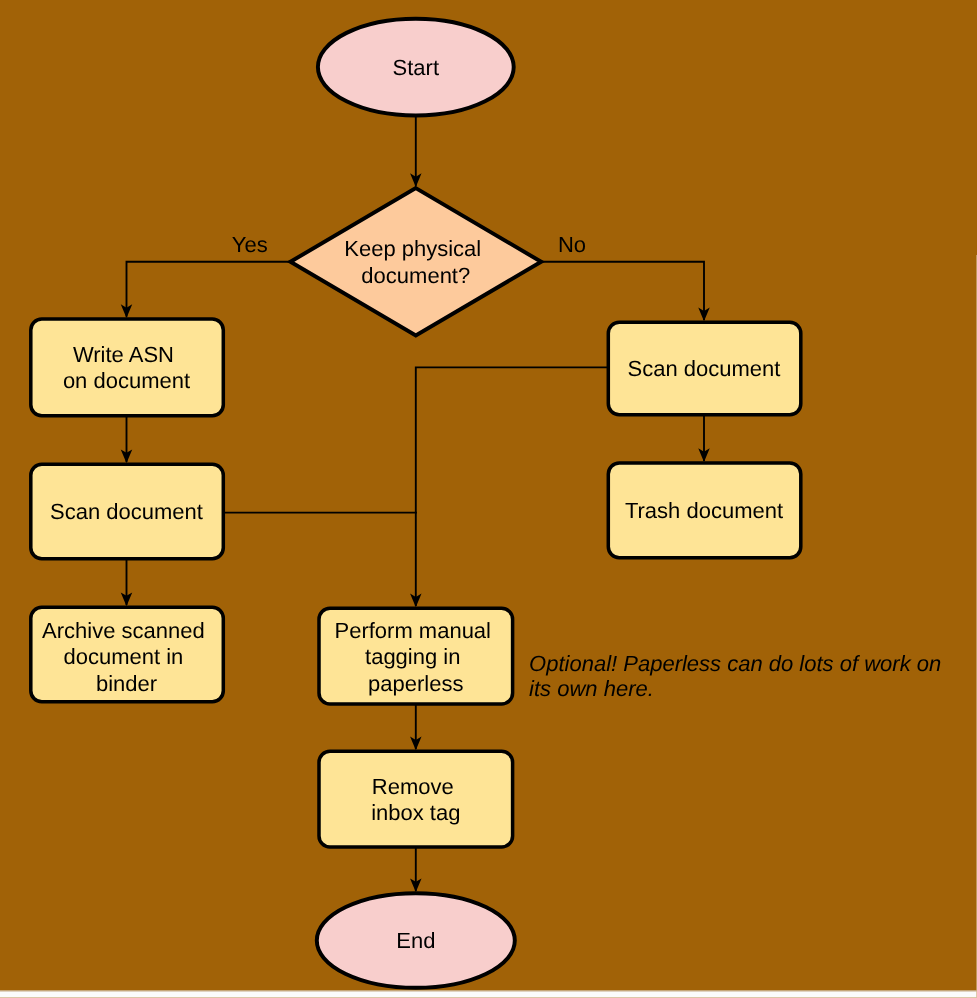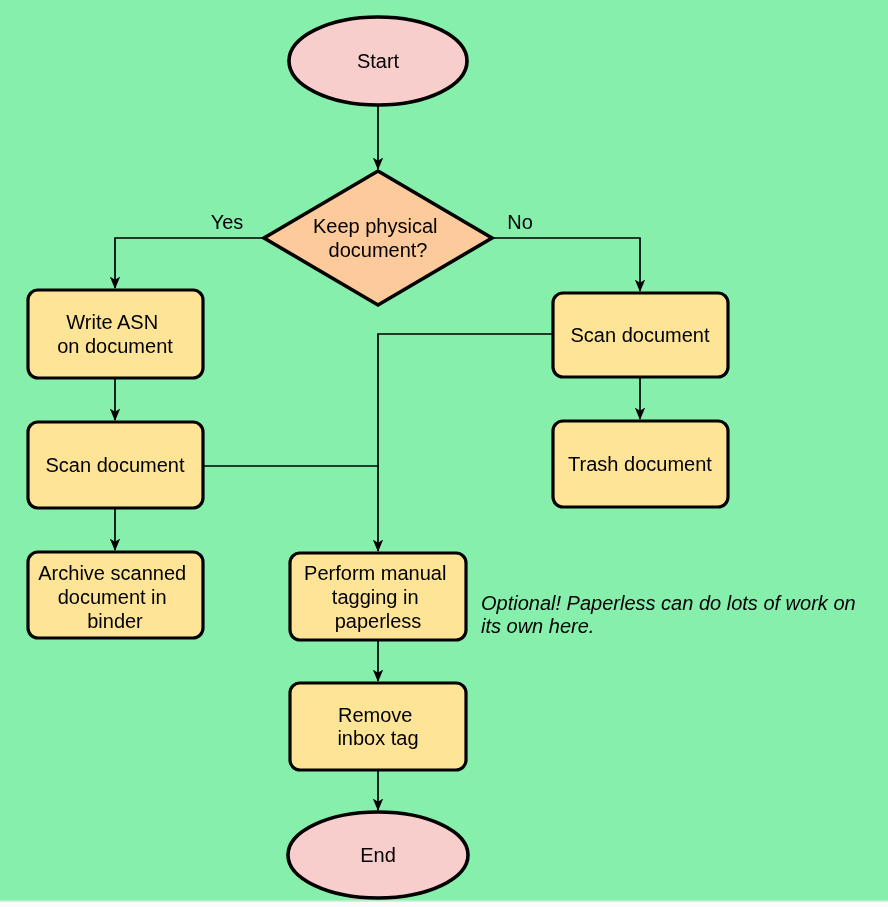--- a/index.html
+++ b/index.html
@@ -4,21 +4,21 @@
 <style>
   html, body {
     margin: 0;
     padding: 0;
     background: #ffffff;
   }
   .canvas {
     position: relative;
     width: 888px;
     height: 907px;
-    background: #86efac;
+    background: #a16207;
     overflow: hidden;
   }
   svg { display: block; }
   .shape { stroke: #000000; }
   .process { stroke-width: 3.2; }
   .terminal { stroke-width: 3.6; }
   .decision { stroke-width: 3.6; stroke-linejoin: miter; }
   .edge {
     fill: none;
     stroke: #000000;

